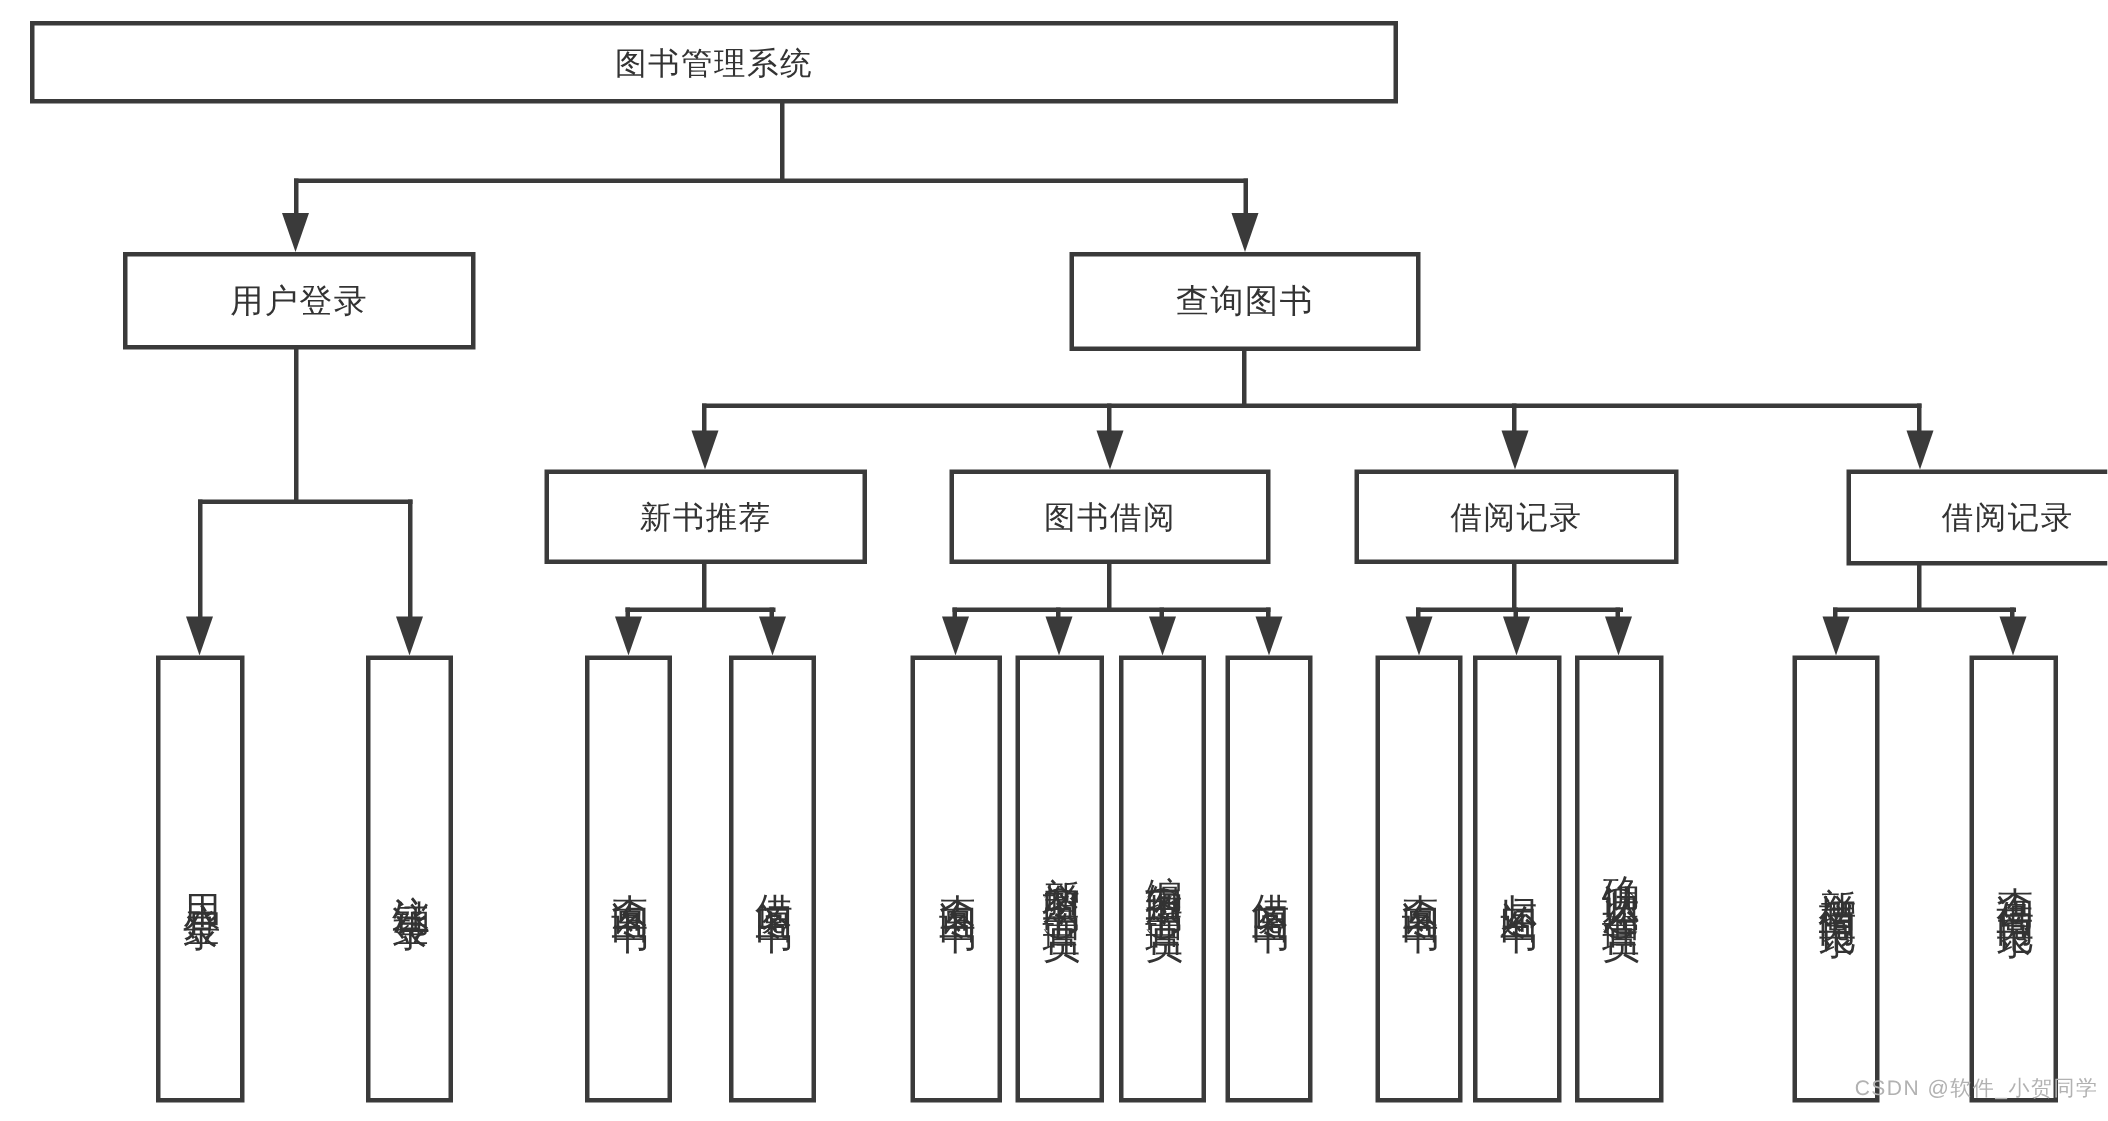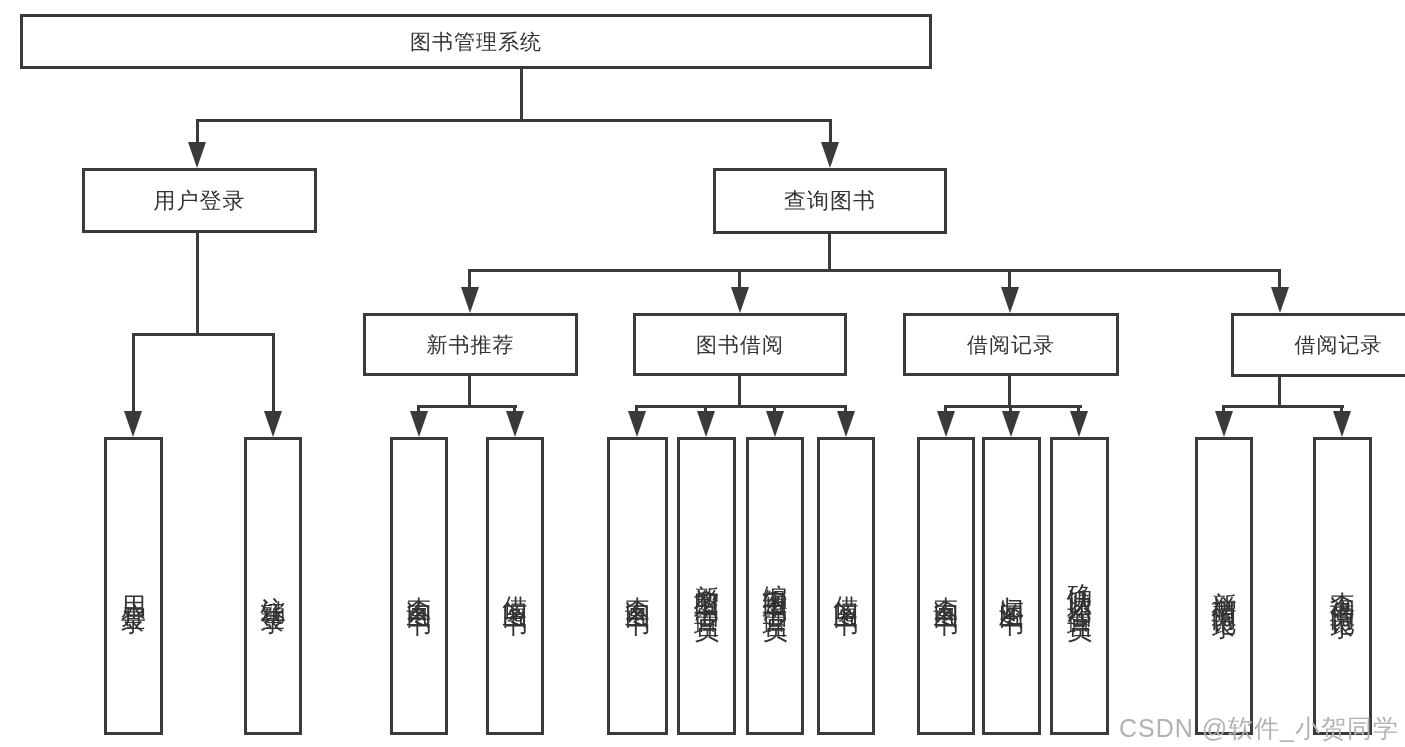--- a/index.html
+++ b/index.html
@@ -43,22 +43,22 @@
   .arrow {
     position: absolute;
     width: 0; height: 0;
     border-left: 9px solid transparent;
     border-right: 9px solid transparent;
     border-top: 26px solid var(--line);
   }
   .watermark {
     position: absolute;
     right: 6px;
-    bottom: 2px;
-    font-size: 25px;
+    bottom: 12px;
+    font-size: 14px;
     color: var(--watermark);
     letter-spacing: 1px;
     white-space: nowrap;
   }
 </style>
 </head>
 <body>
 
 <div class="stage">
 

